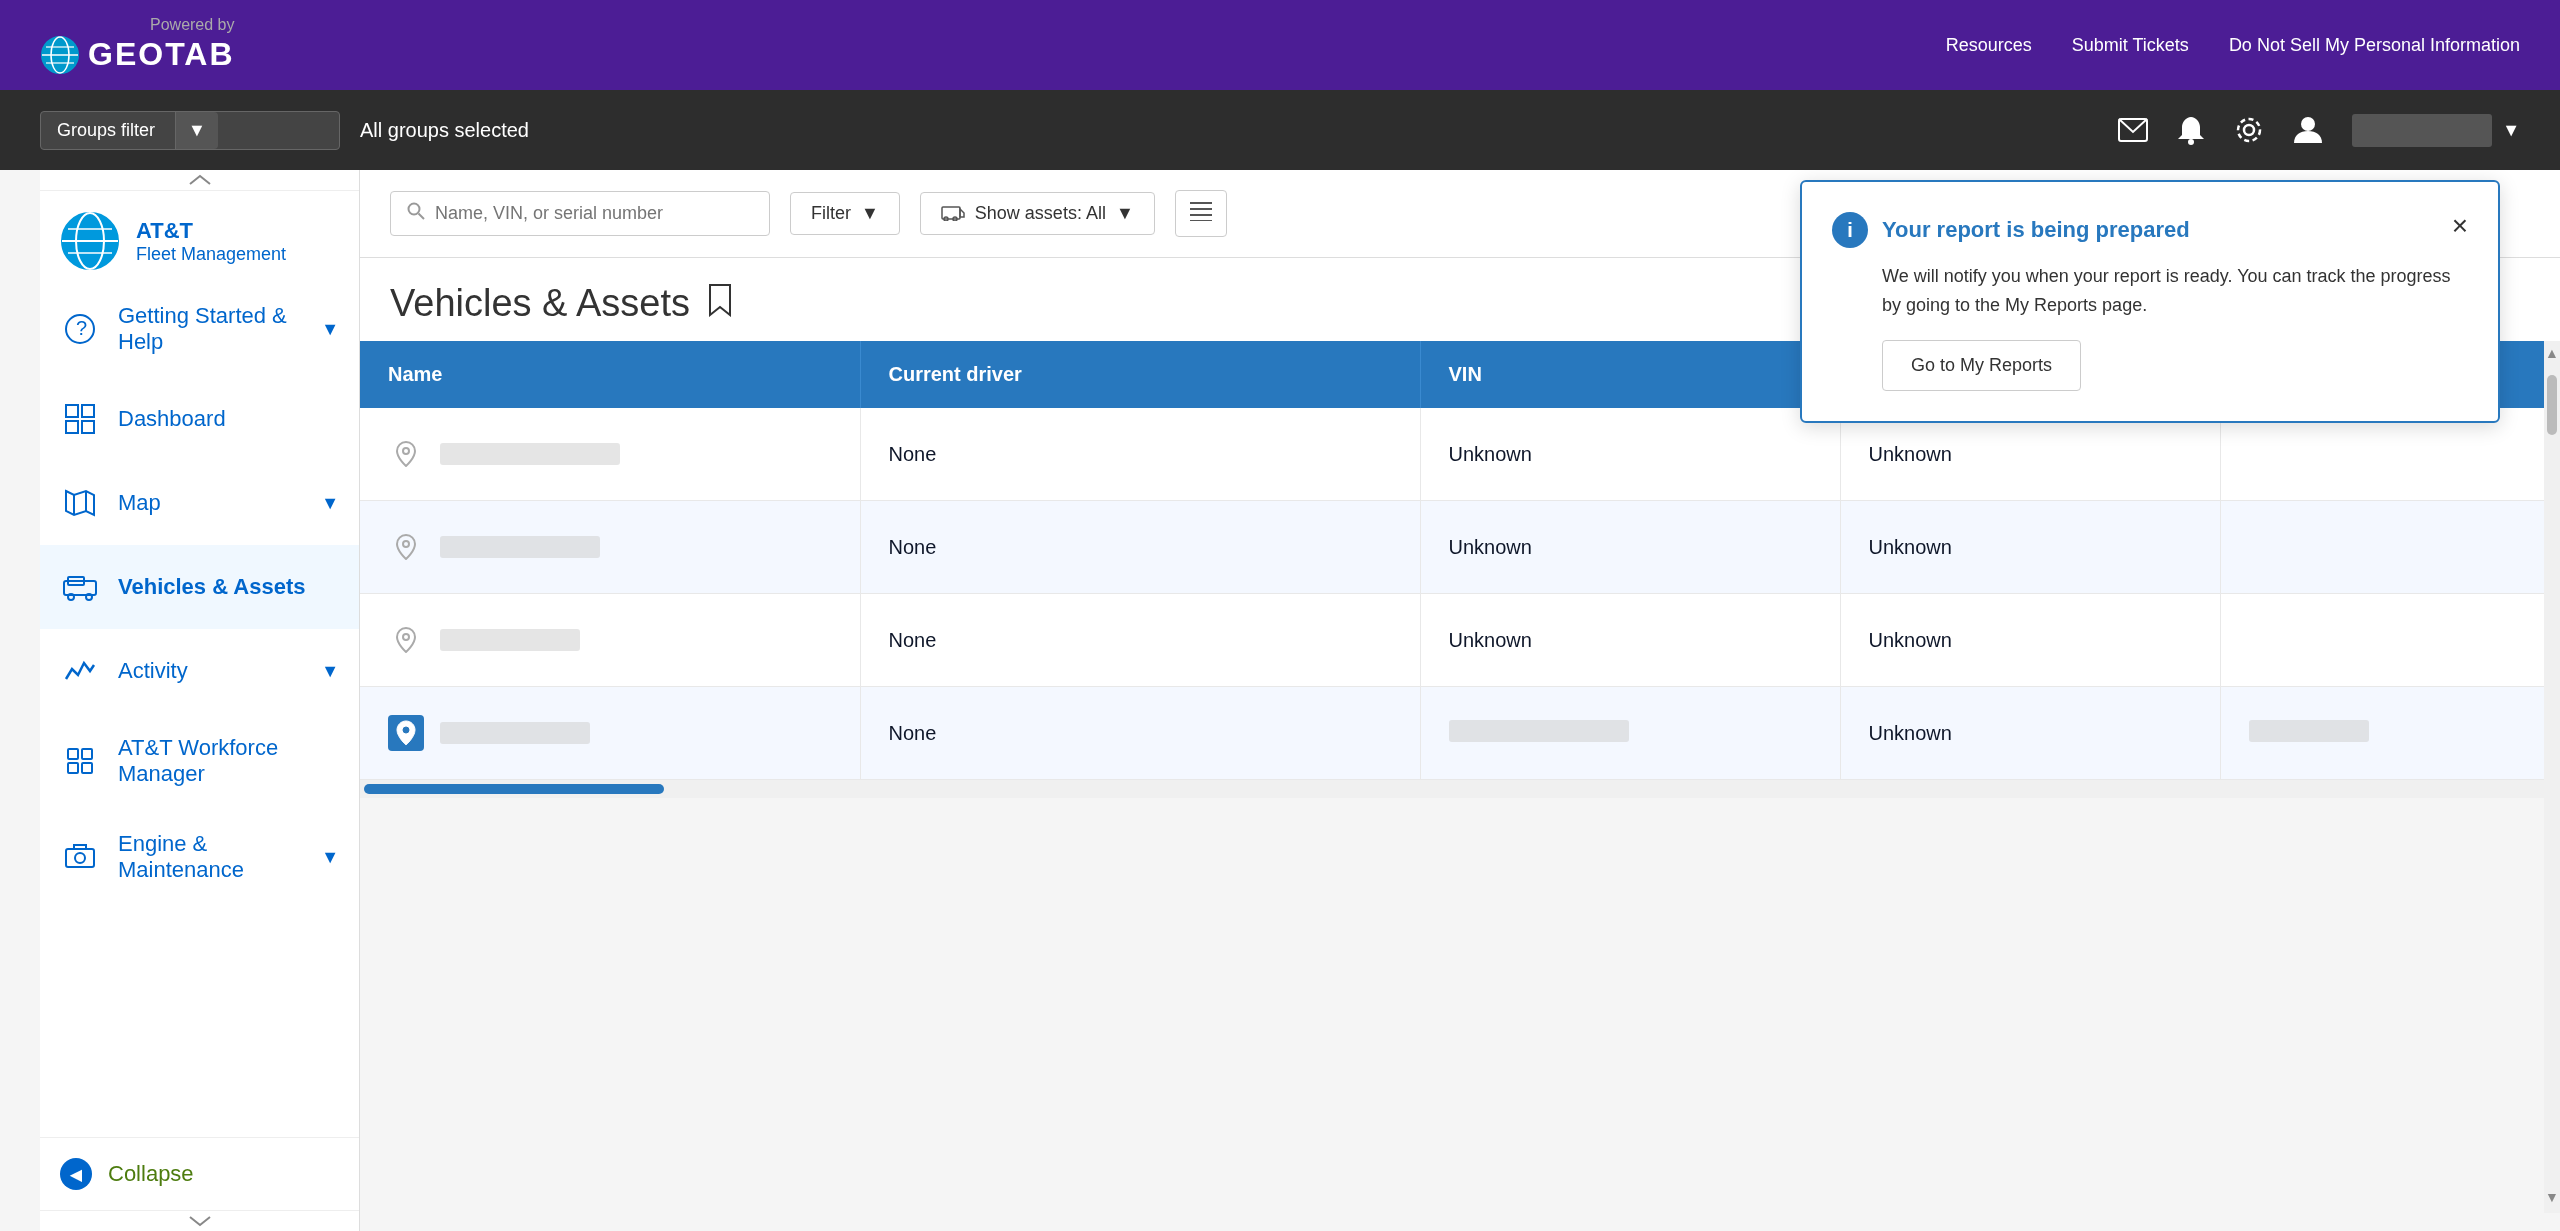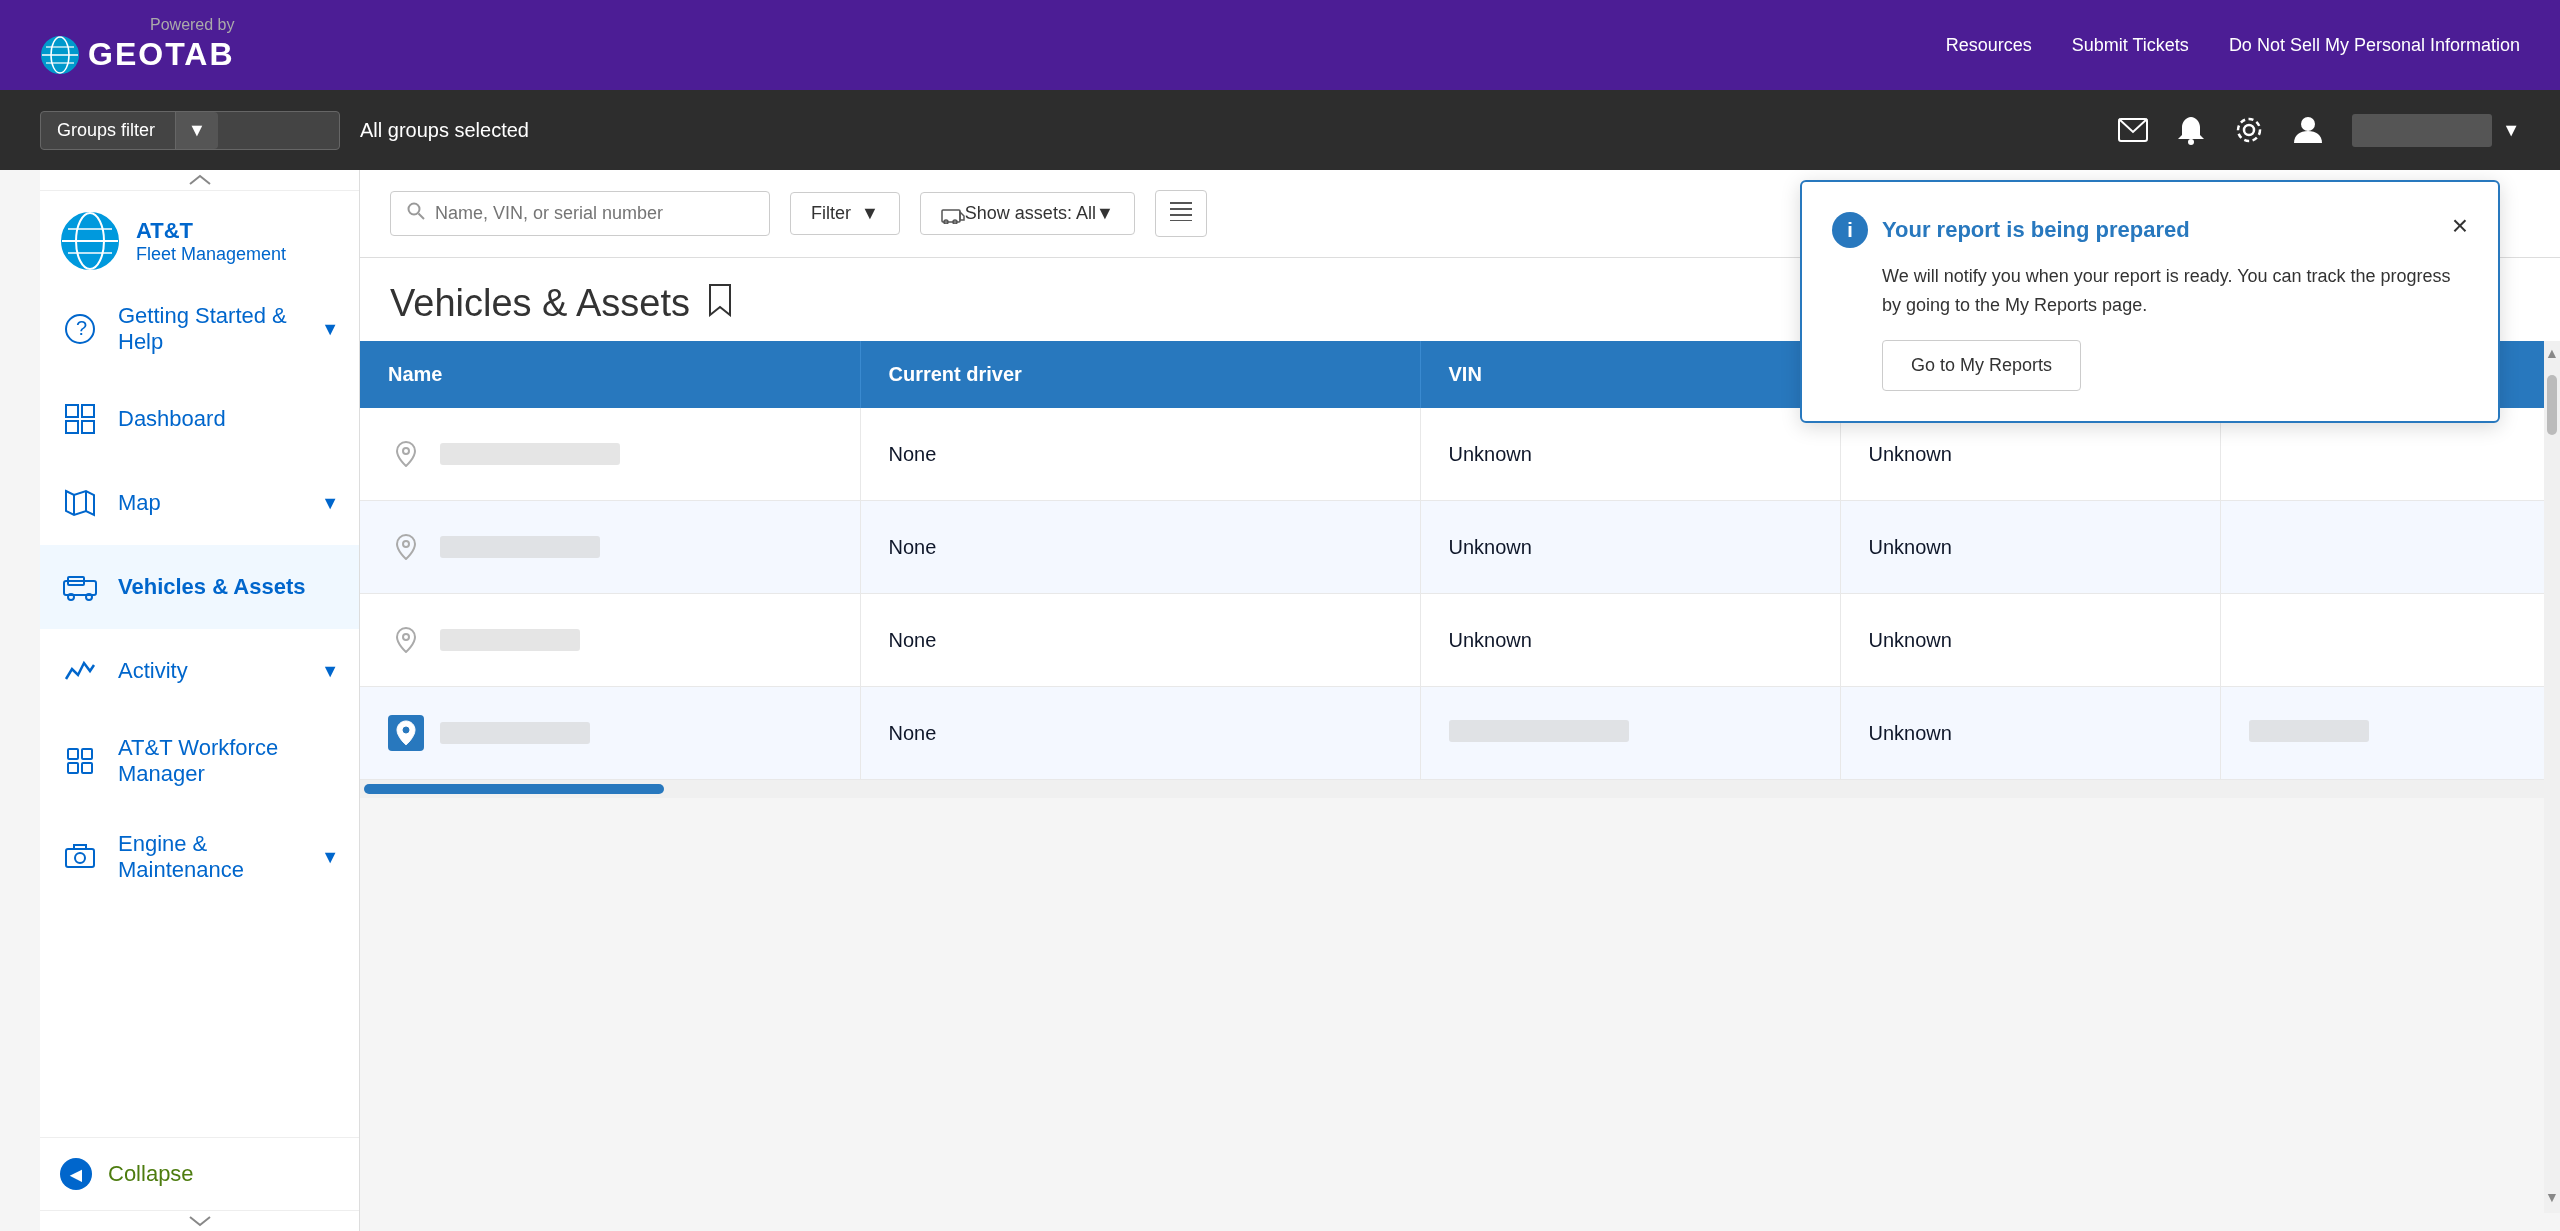--- a/index.html
+++ b/index.html
@@ -241,21 +241,22 @@
       border: 1px solid #ccc;
       border-radius: 4px;
       padding: 10px 20px;
       font-size: 18px;
       cursor: pointer;
       background: white;
       color: #333;
     }
     .show-assets-btn {
       display: flex;
-      align-items: flex-end;
+      align-items: flex-start;
+      gap: 10px;
       border: 1px solid #ccc;
       border-radius: 4px;
       padding: 10px 20px;
       font-size: 18px;
       cursor: pointer;
       background: white;
       color: #333;
     }
     .toolbar-icon-btn {
       border: 1px solid #ccc;

